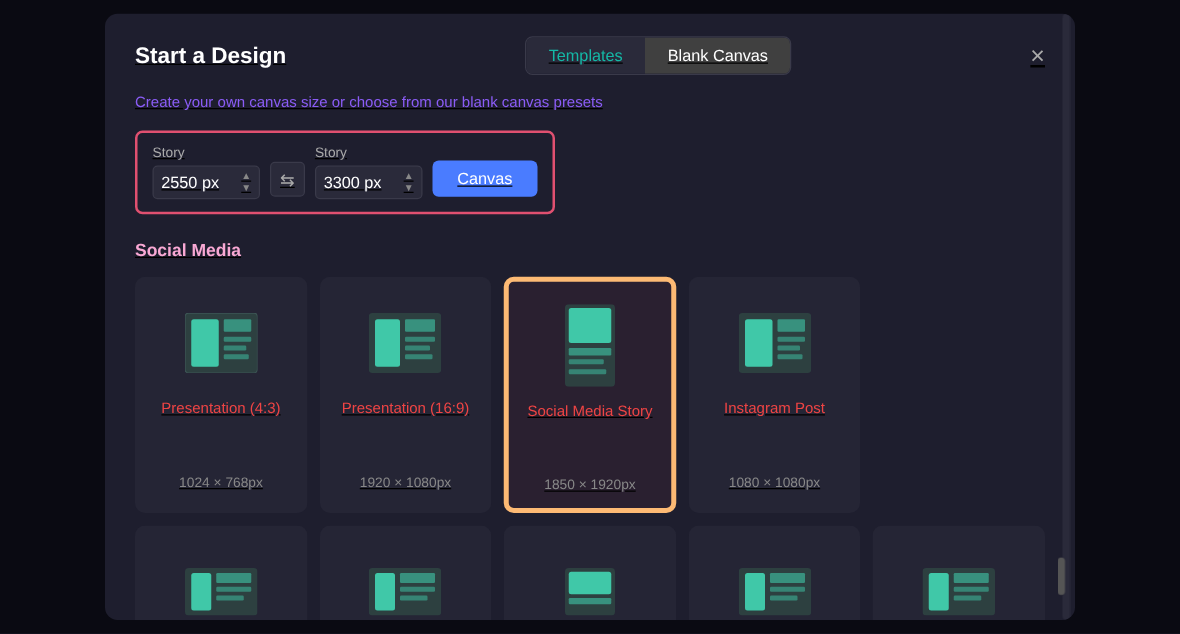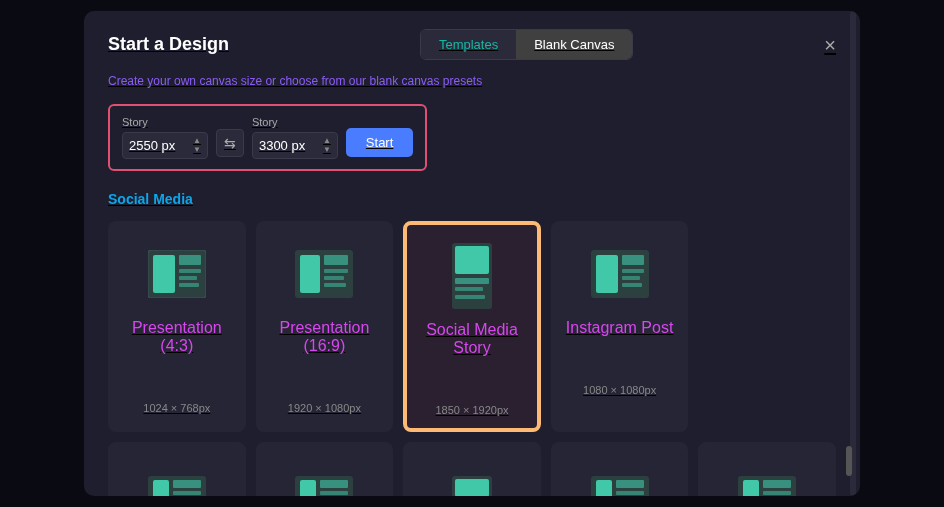--- a/index.html
+++ b/index.html
@@ -146,21 +146,21 @@
       border: none;
       border-radius: 5px;
       color: #ffffff;
       padding: 7px 20px;
       font-size: 13px;
       cursor: pointer;
       font-weight: 500;
       margin-bottom: 2px;
     }
     .section-title {
-      color: #0ea5e9;
+      color: #f9a8d4;
       font-size: 14px;
       font-weight: 600;
       margin-bottom: 14px;
     }
     .presets-grid {
       display: grid;
       grid-template-columns: repeat(5, 1fr);
       gap: 10px;
     }
     .preset-card {
@@ -179,22 +179,22 @@
     }
     .preset-icon {
       width: 60px;
       height: 70px;
       display: flex;
       align-items: center;
       justify-content: center;
       margin-bottom: 10px;
     }
     .preset-name {
-      color: #d946ef;
-      font-size: 16px;
+      color: #ef4444;
+      font-size: 12px;
       text-align: center;
       margin-bottom: 3px;
     }
     .preset-dims {
       color: #888888;
       font-size: 11px;
       text-align: center;
       margin-top: 44px;
     }
     .scrollbar-track {
@@ -249,21 +249,21 @@
         <div class="dim-group">
           <span class="dim-label">Story</span>
           <div class="dim-input-wrap">
             <input class="dim-input" value="3300 px" type="text" style="">
             <div class="dim-spinner">
               <button class="spinner-btn">▲</button>
               <button class="spinner-btn">▼</button>
             </div>
           </div>
         </div>
-        <button class="create-btn">Start</button>
+        <button class="create-btn">Canvas</button>
       </div>
 
       <div>
         <p class="section-title">Social Media</p>
         <div class="presets-grid">
 
           <div class="preset-card">
             <div class="preset-icon">
               <svg width="58" height="48" viewBox="0 0 58 48">
                 <rect x="0" y="0" width="58" height="48" rx="3" fill="#2d4040"></rect>

